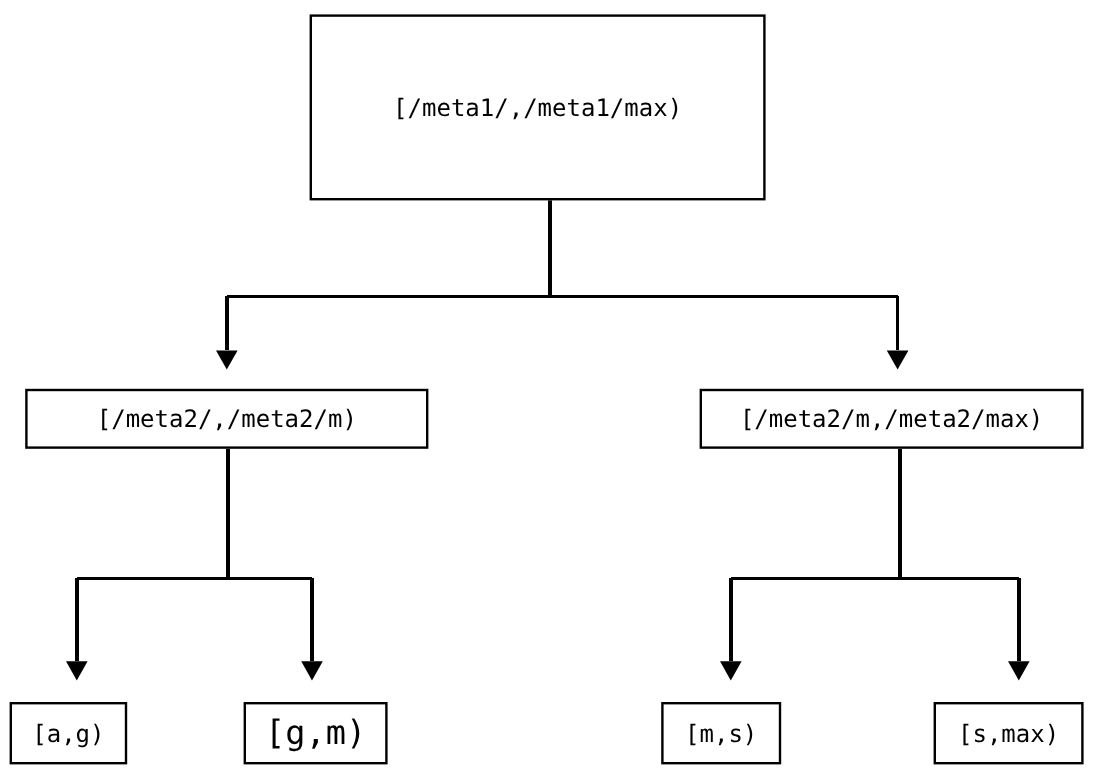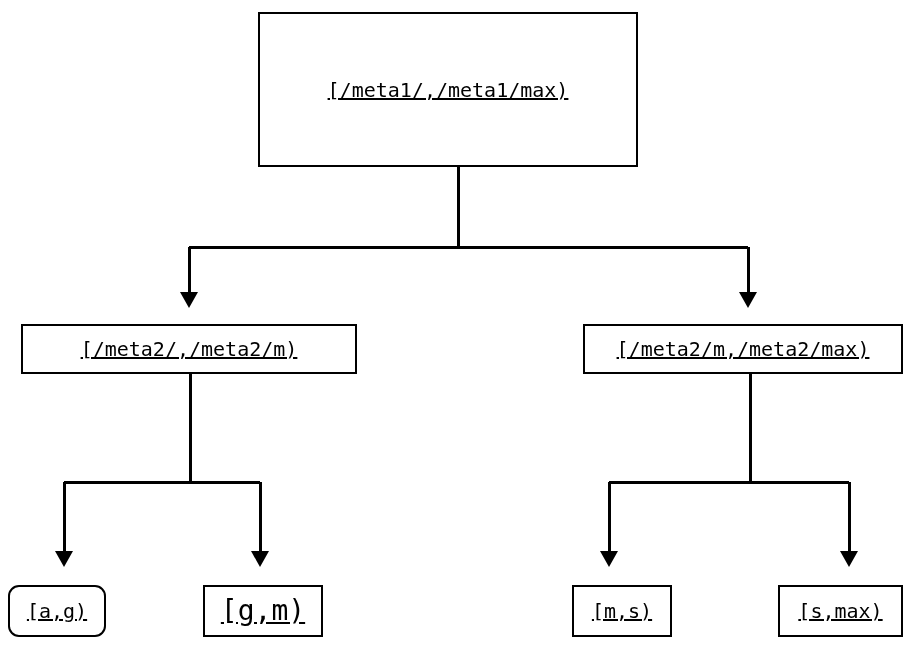--- a/index.html
+++ b/index.html
@@ -36,21 +36,20 @@
     align-items: center;
     justify-content: center;
     text-align: center;
     white-space: pre;
     line-height: 1;
     letter-spacing: 0px;
   }
   .node-label {
     display: block;
     white-space: pre;
-    text-decoration: underline;
   }
   
   #node-root {
     left: 258px;
     top: 12px;
     width: 380px;
     height: 155px;
     font-size: 20px;
   }
   
@@ -69,31 +68,30 @@
     font-size: 20px;
     text-align: right;
   }
   
   #node-leaf-ag {
     left: 8px;
     top: 585px;
     width: 98px;
     height: 52px;
     font-size: 20px;
-    border-radius: 11px;
   }
   #node-leaf-gm {
     left: 203px;
     top: 585px;
     width: 120px;
     height: 52px;
     font-size: 28px;
   }
   #node-leaf-ms {
-    left: 572px;
+    left: 551px;
     top: 585px;
     width: 100px;
     height: 52px;
     font-size: 20px;
   }
   #node-leaf-smax {
     left: 778px;
     top: 585px;
     width: 125px;
     height: 52px;

